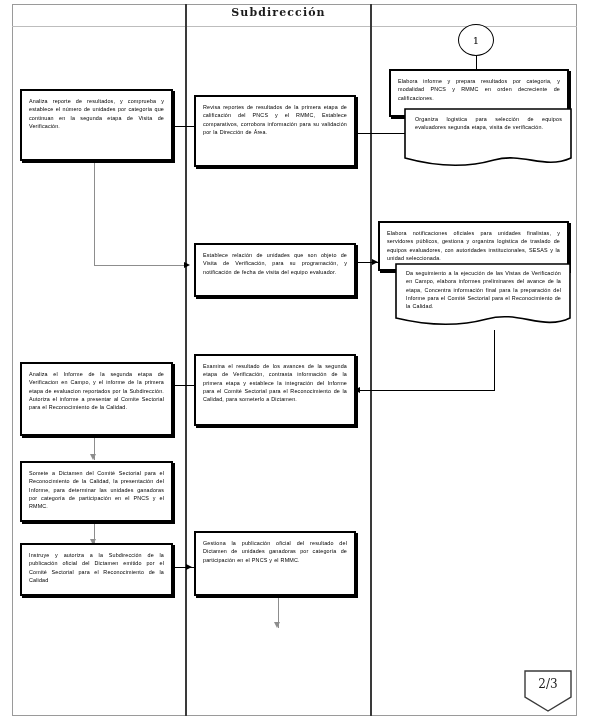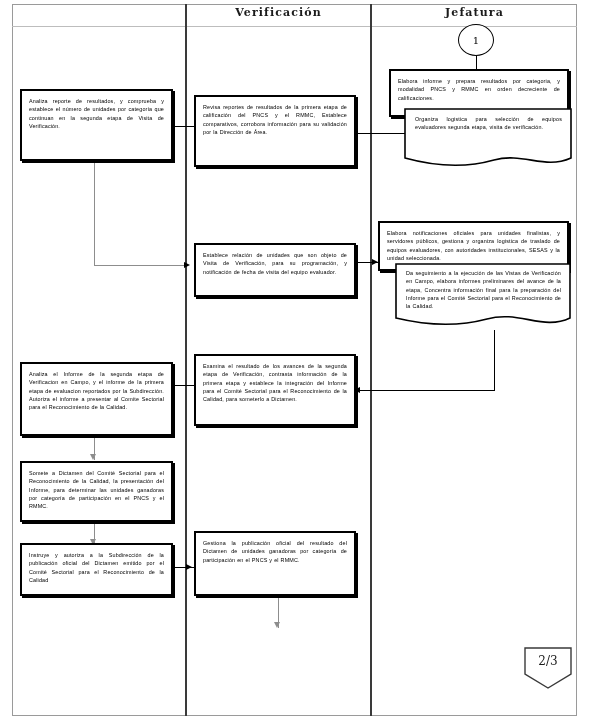--- a/index.html
+++ b/index.html
@@ -177,22 +177,21 @@
 <body>
 
 <div id="page">
 
   <div class="frame"></div>
   <div class="header-rule"></div>
 
   <div class="col-div d1"></div>
   <div class="col-div d2"></div>
 
-  <div class="col-head c1">Verificación</div>
-  <div class="col-head c2">Jefatura</div>
+  <div class="col-head c1">Subdirección</div>
 
   <div class="ln v" style="left:476px; top:55px; height:20px;"></div>
   <div class="arrow down" style="left:472.4px; top:69px;"></div>
 
   <div class="ln h" style="left:357px; top:133px; width:48px;"></div>
   <div class="arrow left" style="left:351px; top:129.5px;"></div>
 
   <div class="ln h" style="left:172px; top:126px; width:24px;"></div>
   <div class="arrow left" style="left:166px; top:122.5px;"></div>
 
@@ -273,20 +272,20 @@
     <span class="txt">Elabora notificaciones oficiales para unidades finalistas, y servidores públicos, gestiona y organiza logistica de traslado de equipos evaluadores, con autoridades institucionales, SESAS y la unidad seleccionada.</span>
   </div>
 
   <div class="doc" style="left:395px; top:263px; width:176px; height:68px;">
     <svg width="176" height="68" viewBox="0 0 176 68">
       <path d="M1,1 L175,1 L175,55 C148,68 124,47 92,56 C62,64 30,62 1,55 Z" fill="#ffffff" stroke="#000000" stroke-width="1.6"></path>
     </svg>
     <span class="txt" style="padding:6px 10px 0 11px;">Da seguimiento a la ejecución de las Vistas de Verificación en Campo, elabora informes preliminares del avance de la etapa, Concentra información final para la preparación del Informe para el Comité Sectorial para el Reconocimiento de la Calidad.</span>
   </div>
 
-  <div class="pagemark" style="left:524px; top:647px; width:48px; height:42px;">
+  <div class="pagemark" style="left:524px; top:670px; width:48px; height:42px;">
     <svg width="48" height="42" viewBox="0 0 48 42">
       <path d="M1,1 L47,1 L47,27 L24,41 L1,27 Z" fill="#ffffff" stroke="#3a3a3a" stroke-width="1.4"></path>
     </svg>
     <span class="label">2/3</span>
   </div>
 
 </div>
 
 </body></html>

